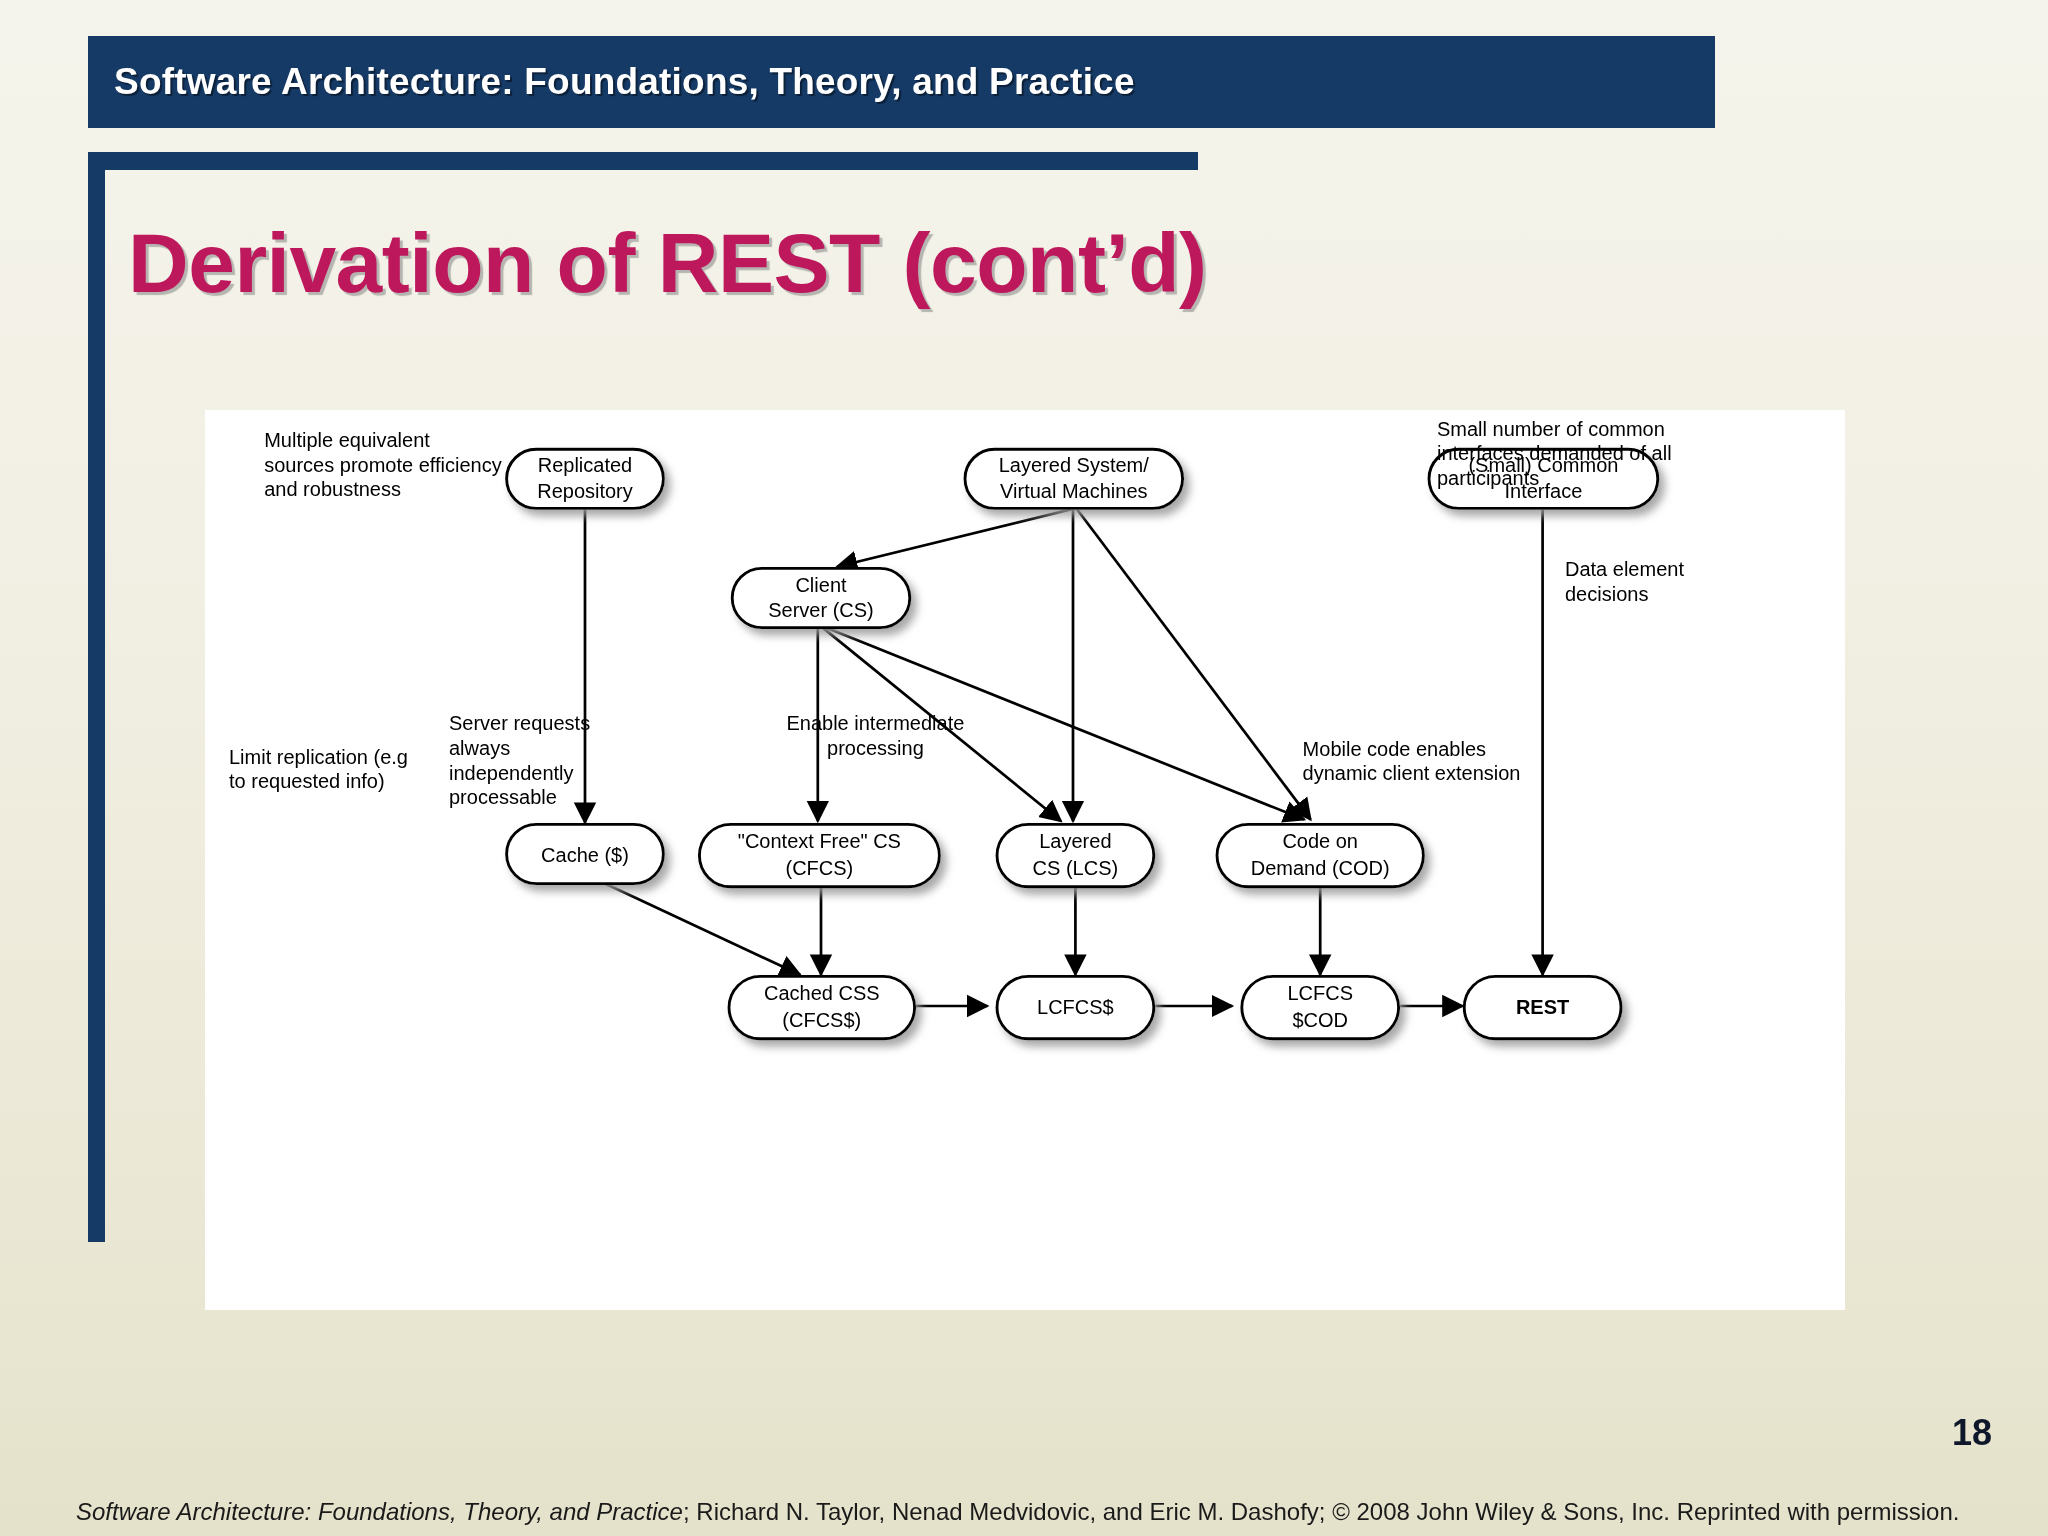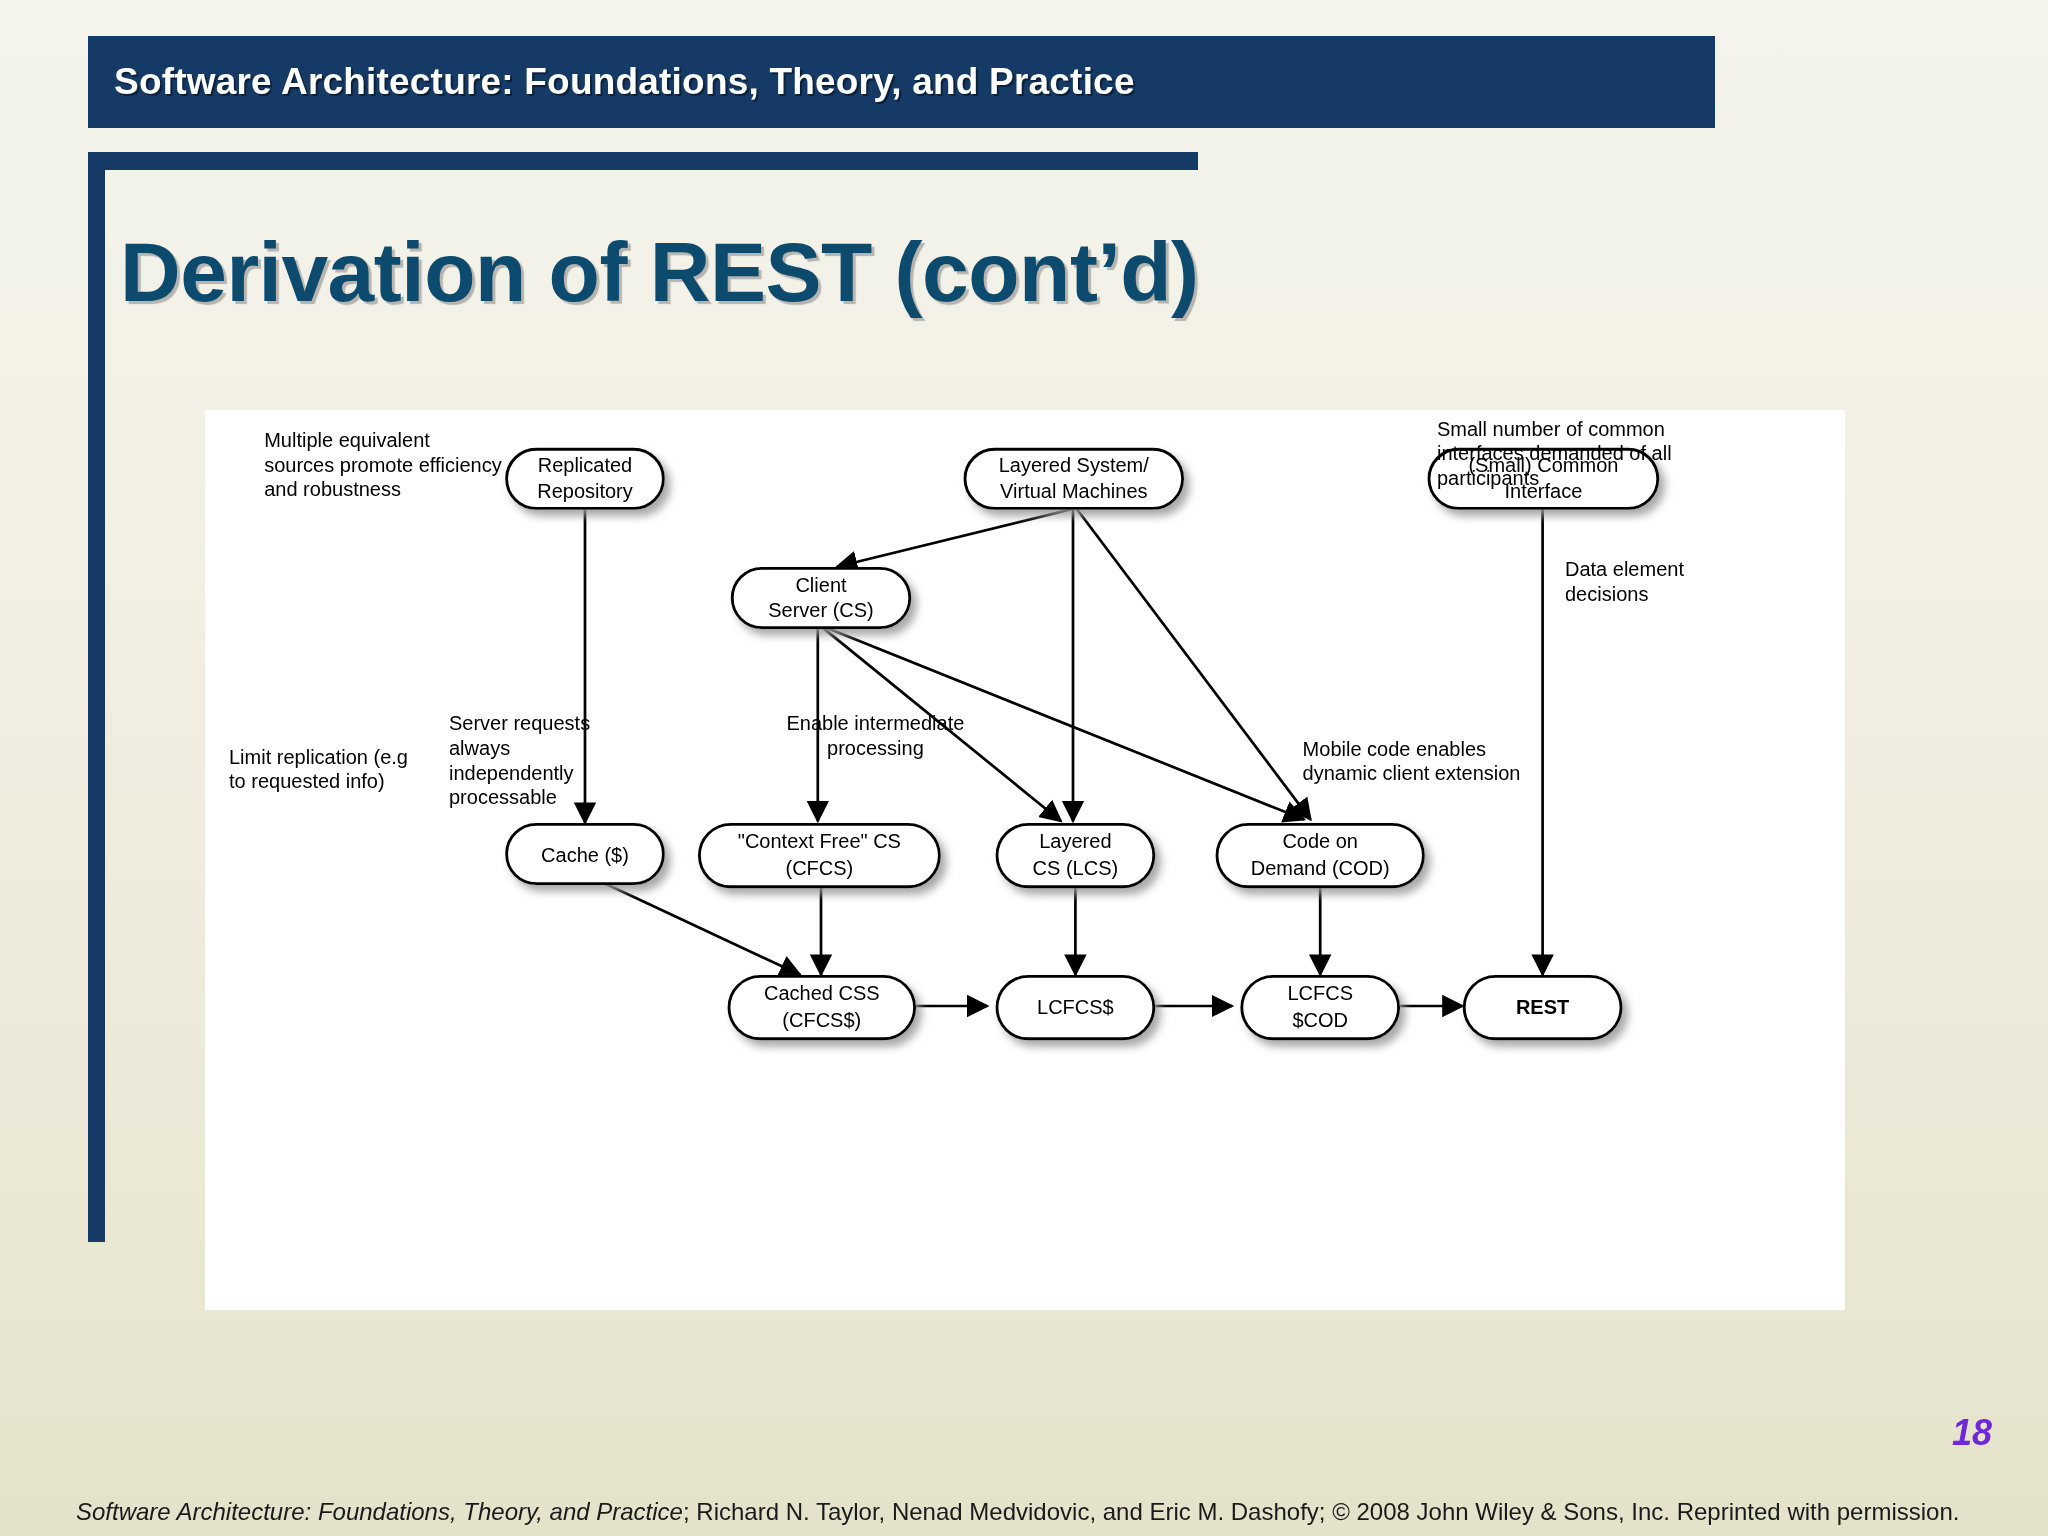--- a/index.html
+++ b/index.html
@@ -50,29 +50,28 @@
     left: 88px;
     top: 152px;
     width: 17px;
     height: 1090px;
     background: #153a66;
   }
 
   
   .slide-title {
     position: absolute;
-    left: 120px;
+    left: 128px;
     top: 215px;
     font-size: 84px;
     font-weight: bold;
-    color: #0c4a6e;
+    color: #be185d;
     letter-spacing: -0.5px;
     white-space: nowrap;
     text-shadow: 3px 3px 1px rgba(130,130,130,0.55);
-    margin-top: 9px;
   }
 
   
   .diagram-canvas {
     position: absolute;
     left: 205px;
     top: 410px;
     width: 1640px;
     height: 900px;
     background: #ffffff;
@@ -85,22 +84,21 @@
     height: 900px;
   }
 
   
   .page-number {
     position: absolute;
     right: 56px;
     top: 1412px;
     font-size: 36px;
     font-weight: bold;
-    color: #6d28d9;
-    font-style: italic;
+    color: #0f172a;
   }
 
   
   .footer-credit {
     position: absolute;
     left: 76px;
     top: 1498px;
     font-size: 24px;
     color: #1a1a1a;
     white-space: nowrap;

